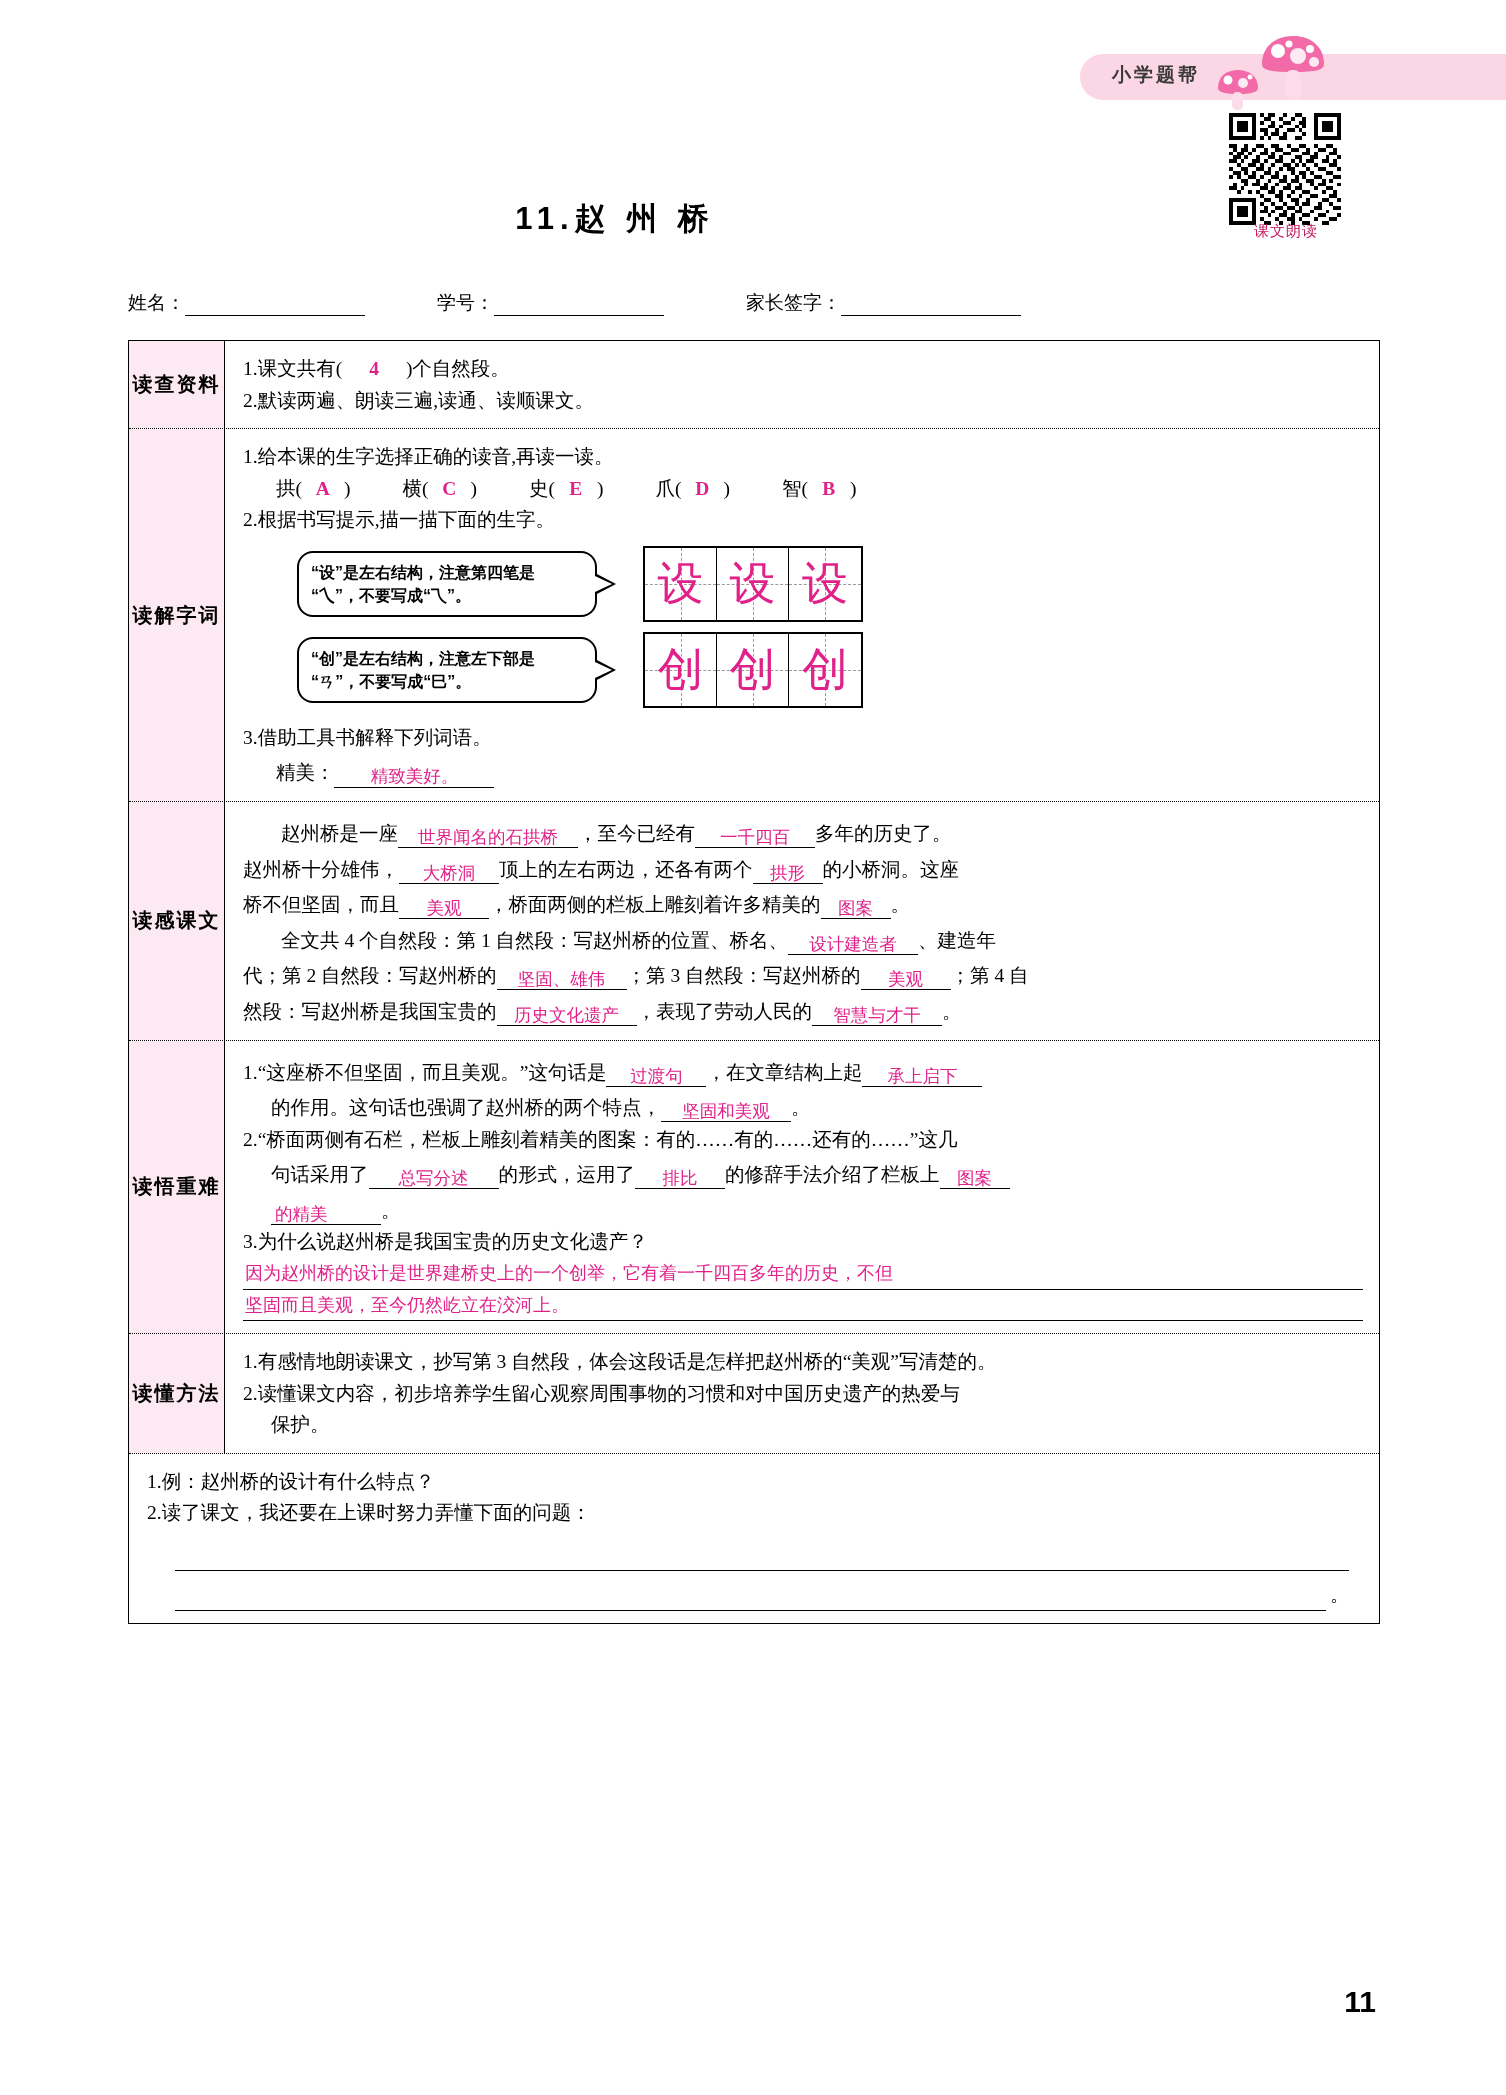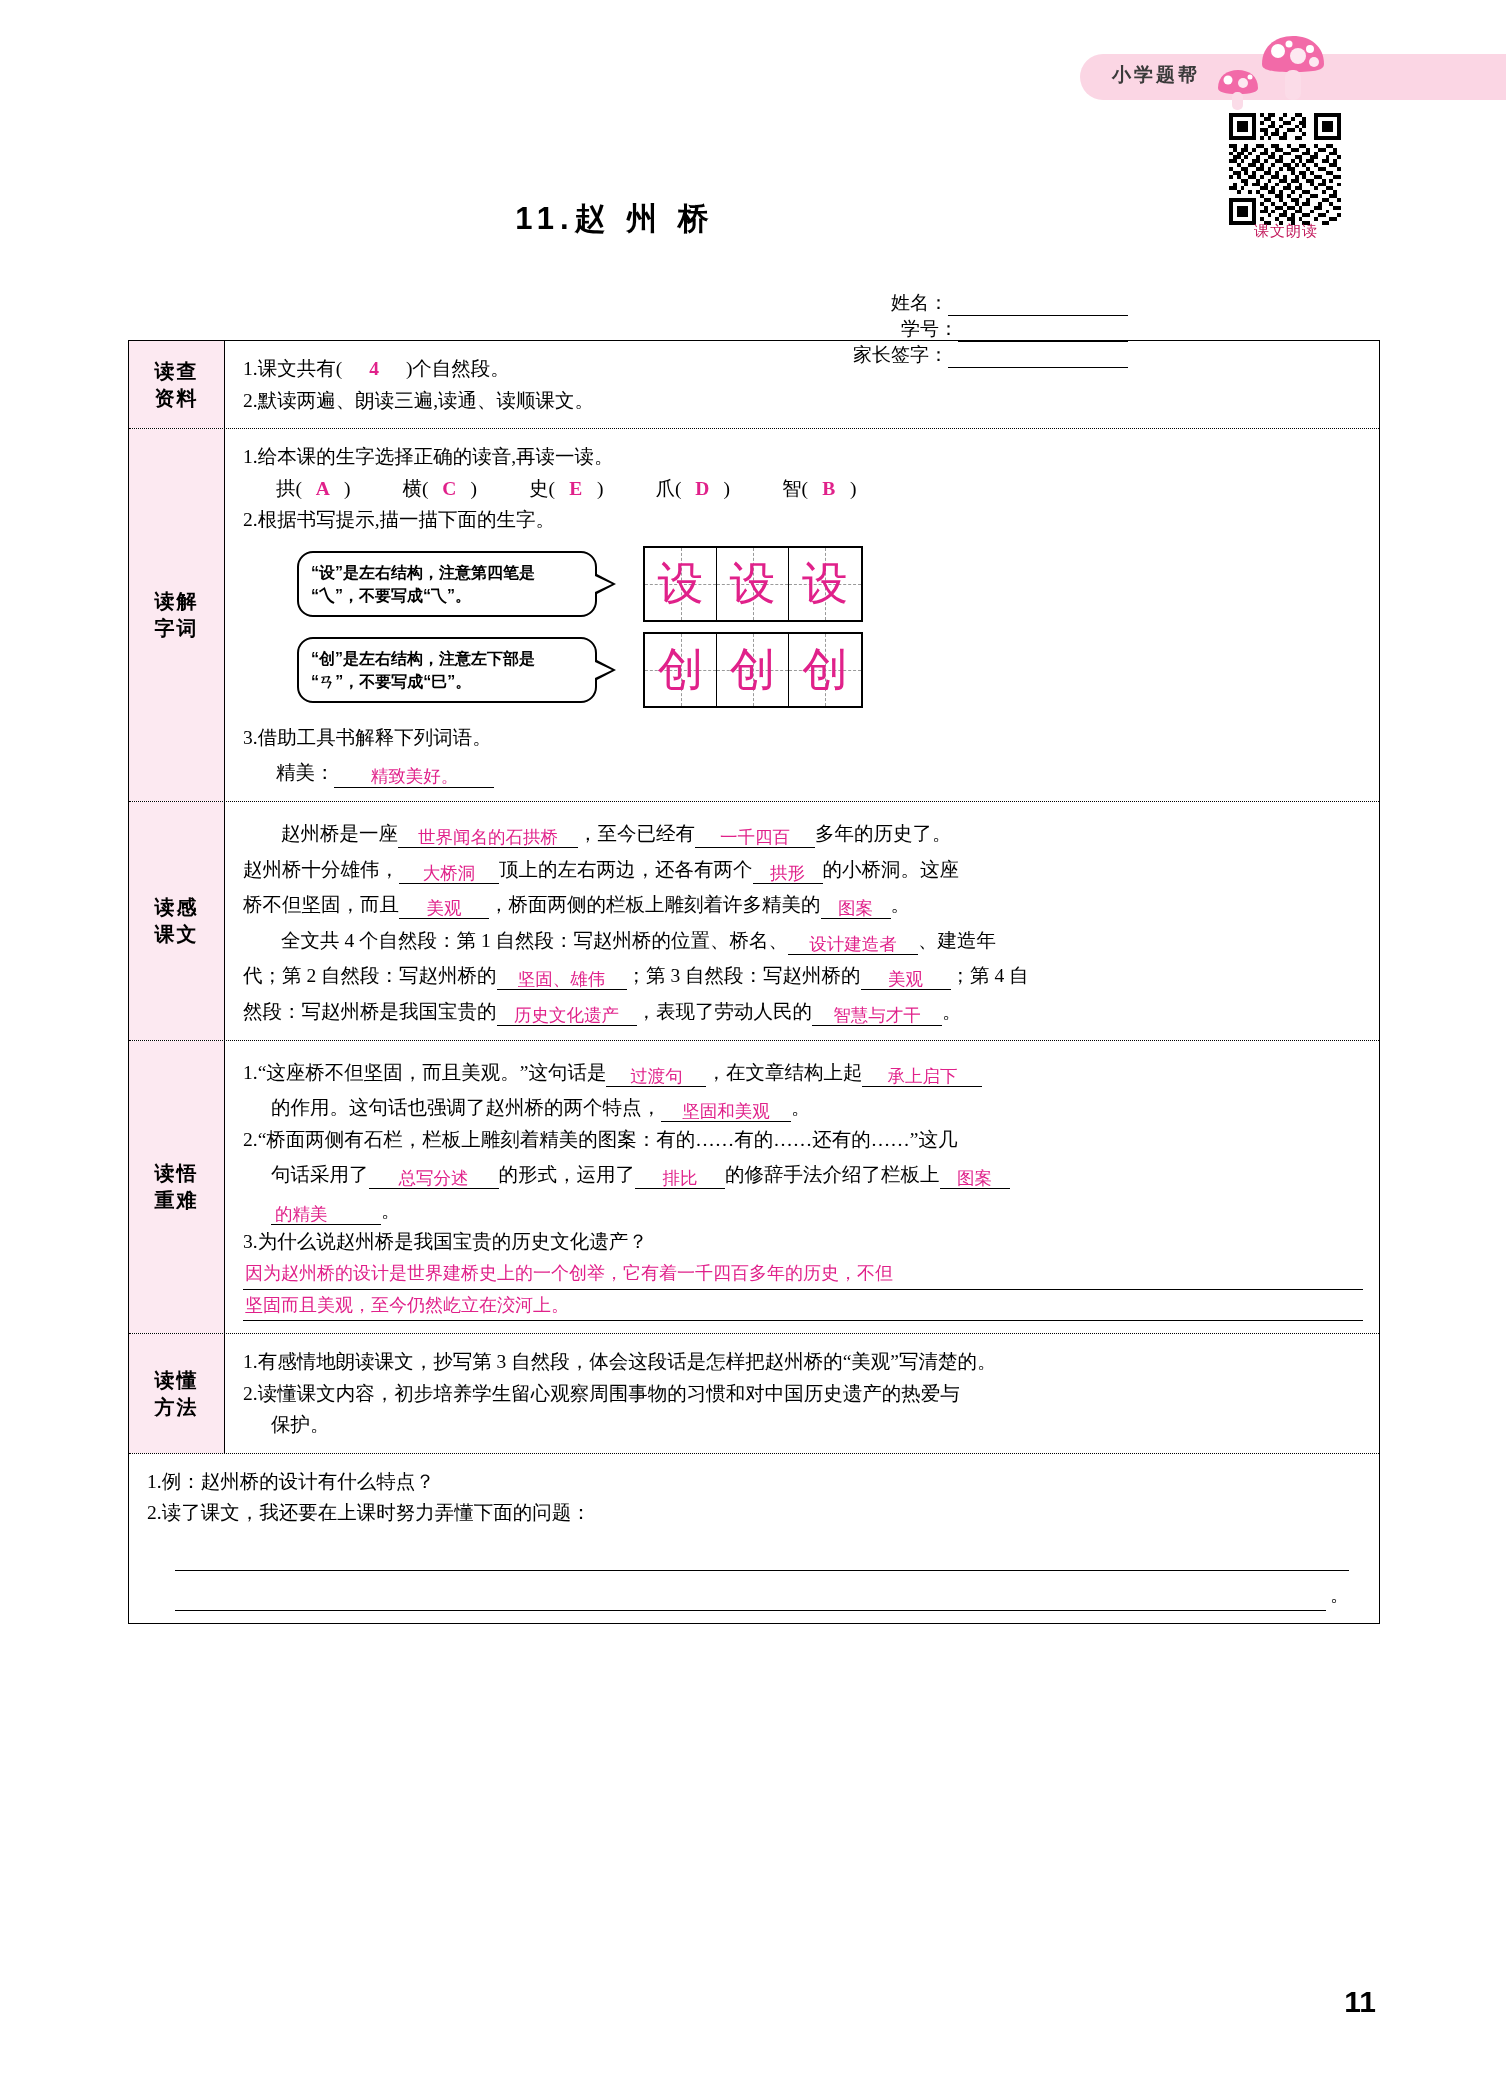--- a/index.html
+++ b/index.html
@@ -82,21 +82,20 @@
 
   
   .name-row {
     position: absolute;
     top: 290px;
     left: 128px;
     width: 1000px;
     font-size: 19px;
     display: flex;
     align-items: flex-end;
-    flex-direction: column;
   }
   .nr-item { display: flex; align-items: flex-end; }
   .nr-label { white-space: nowrap; }
   .nr-line {
     display: inline-block;
     border-bottom: 1.5px solid #000;
     height: 18px;
   }
   .gap-a { width: 72px; }
   .gap-b { width: 82px; }
@@ -111,21 +110,21 @@
   }
   .row { display: flex; border-bottom: 1.5px dotted #000; }
   .row:last-child { border-bottom: none; }
 
   .cat {
     width: 96px;
     flex: 0 0 96px;
     background: #fce9f1;
     border-right: 1.5px solid #000;
     display: flex;
-    flex-direction: column;
+    flex-direction: row;
     align-items: center;
     justify-content: center;
     font-size: 20px;
     font-weight: bold;
     letter-spacing: 2px;
     line-height: 1.35;
     font-family: "Liberation Sans", sans-serif;
   }
   .body {
     flex: 1 1 auto;

